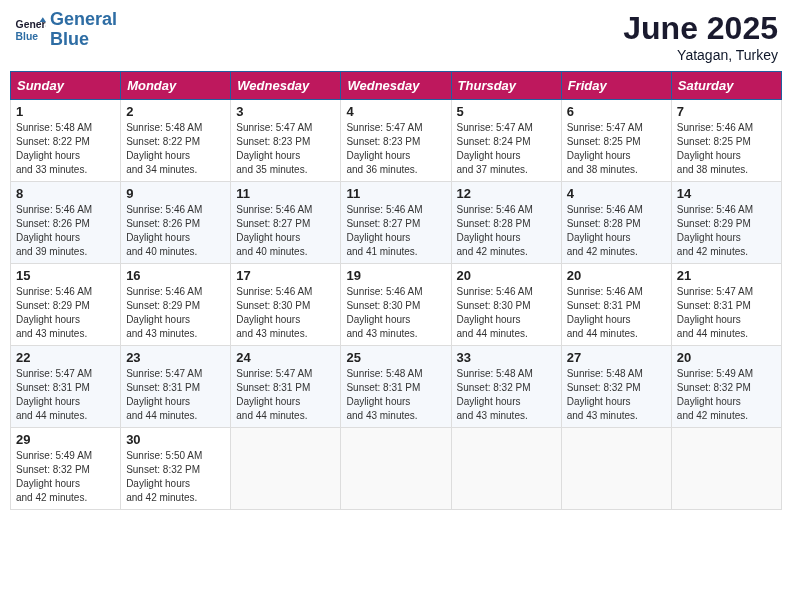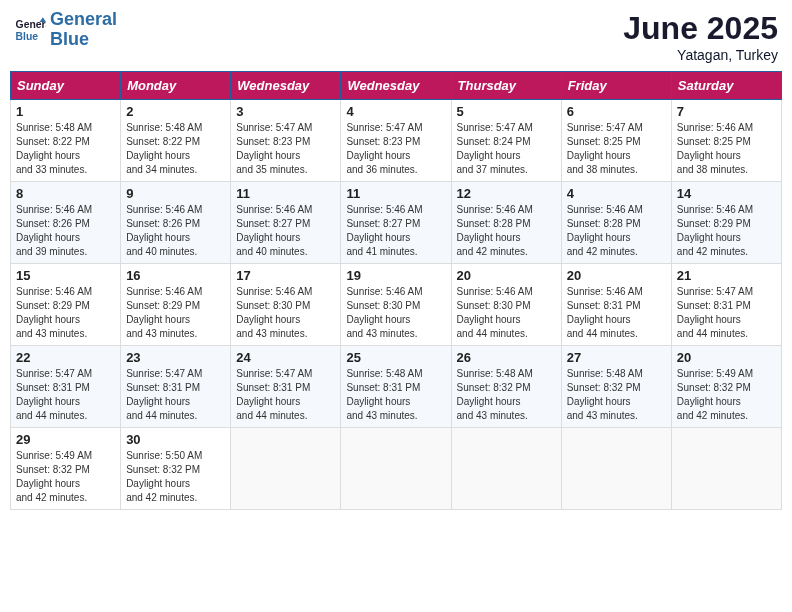--- a/index.html
+++ b/index.html
@@ -351,21 +351,21 @@
         <td>
         <span class="day-num">25</span>
         <div class="day-info">
           Sunrise: 5:48 AM<br>
           Sunset: 8:31 PM<br>
           Daylight hours<br>
           and 43 minutes.
         </div>
       </td>
         <td>
-        <span class="day-num">26</span>
+        <span class="day-num">33</span>
         <div class="day-info">
           Sunrise: 5:48 AM<br>
           Sunset: 8:32 PM<br>
           Daylight hours<br>
           and 43 minutes.
         </div>
       </td>
         <td>
         <span class="day-num">27</span>
         <div class="day-info">

